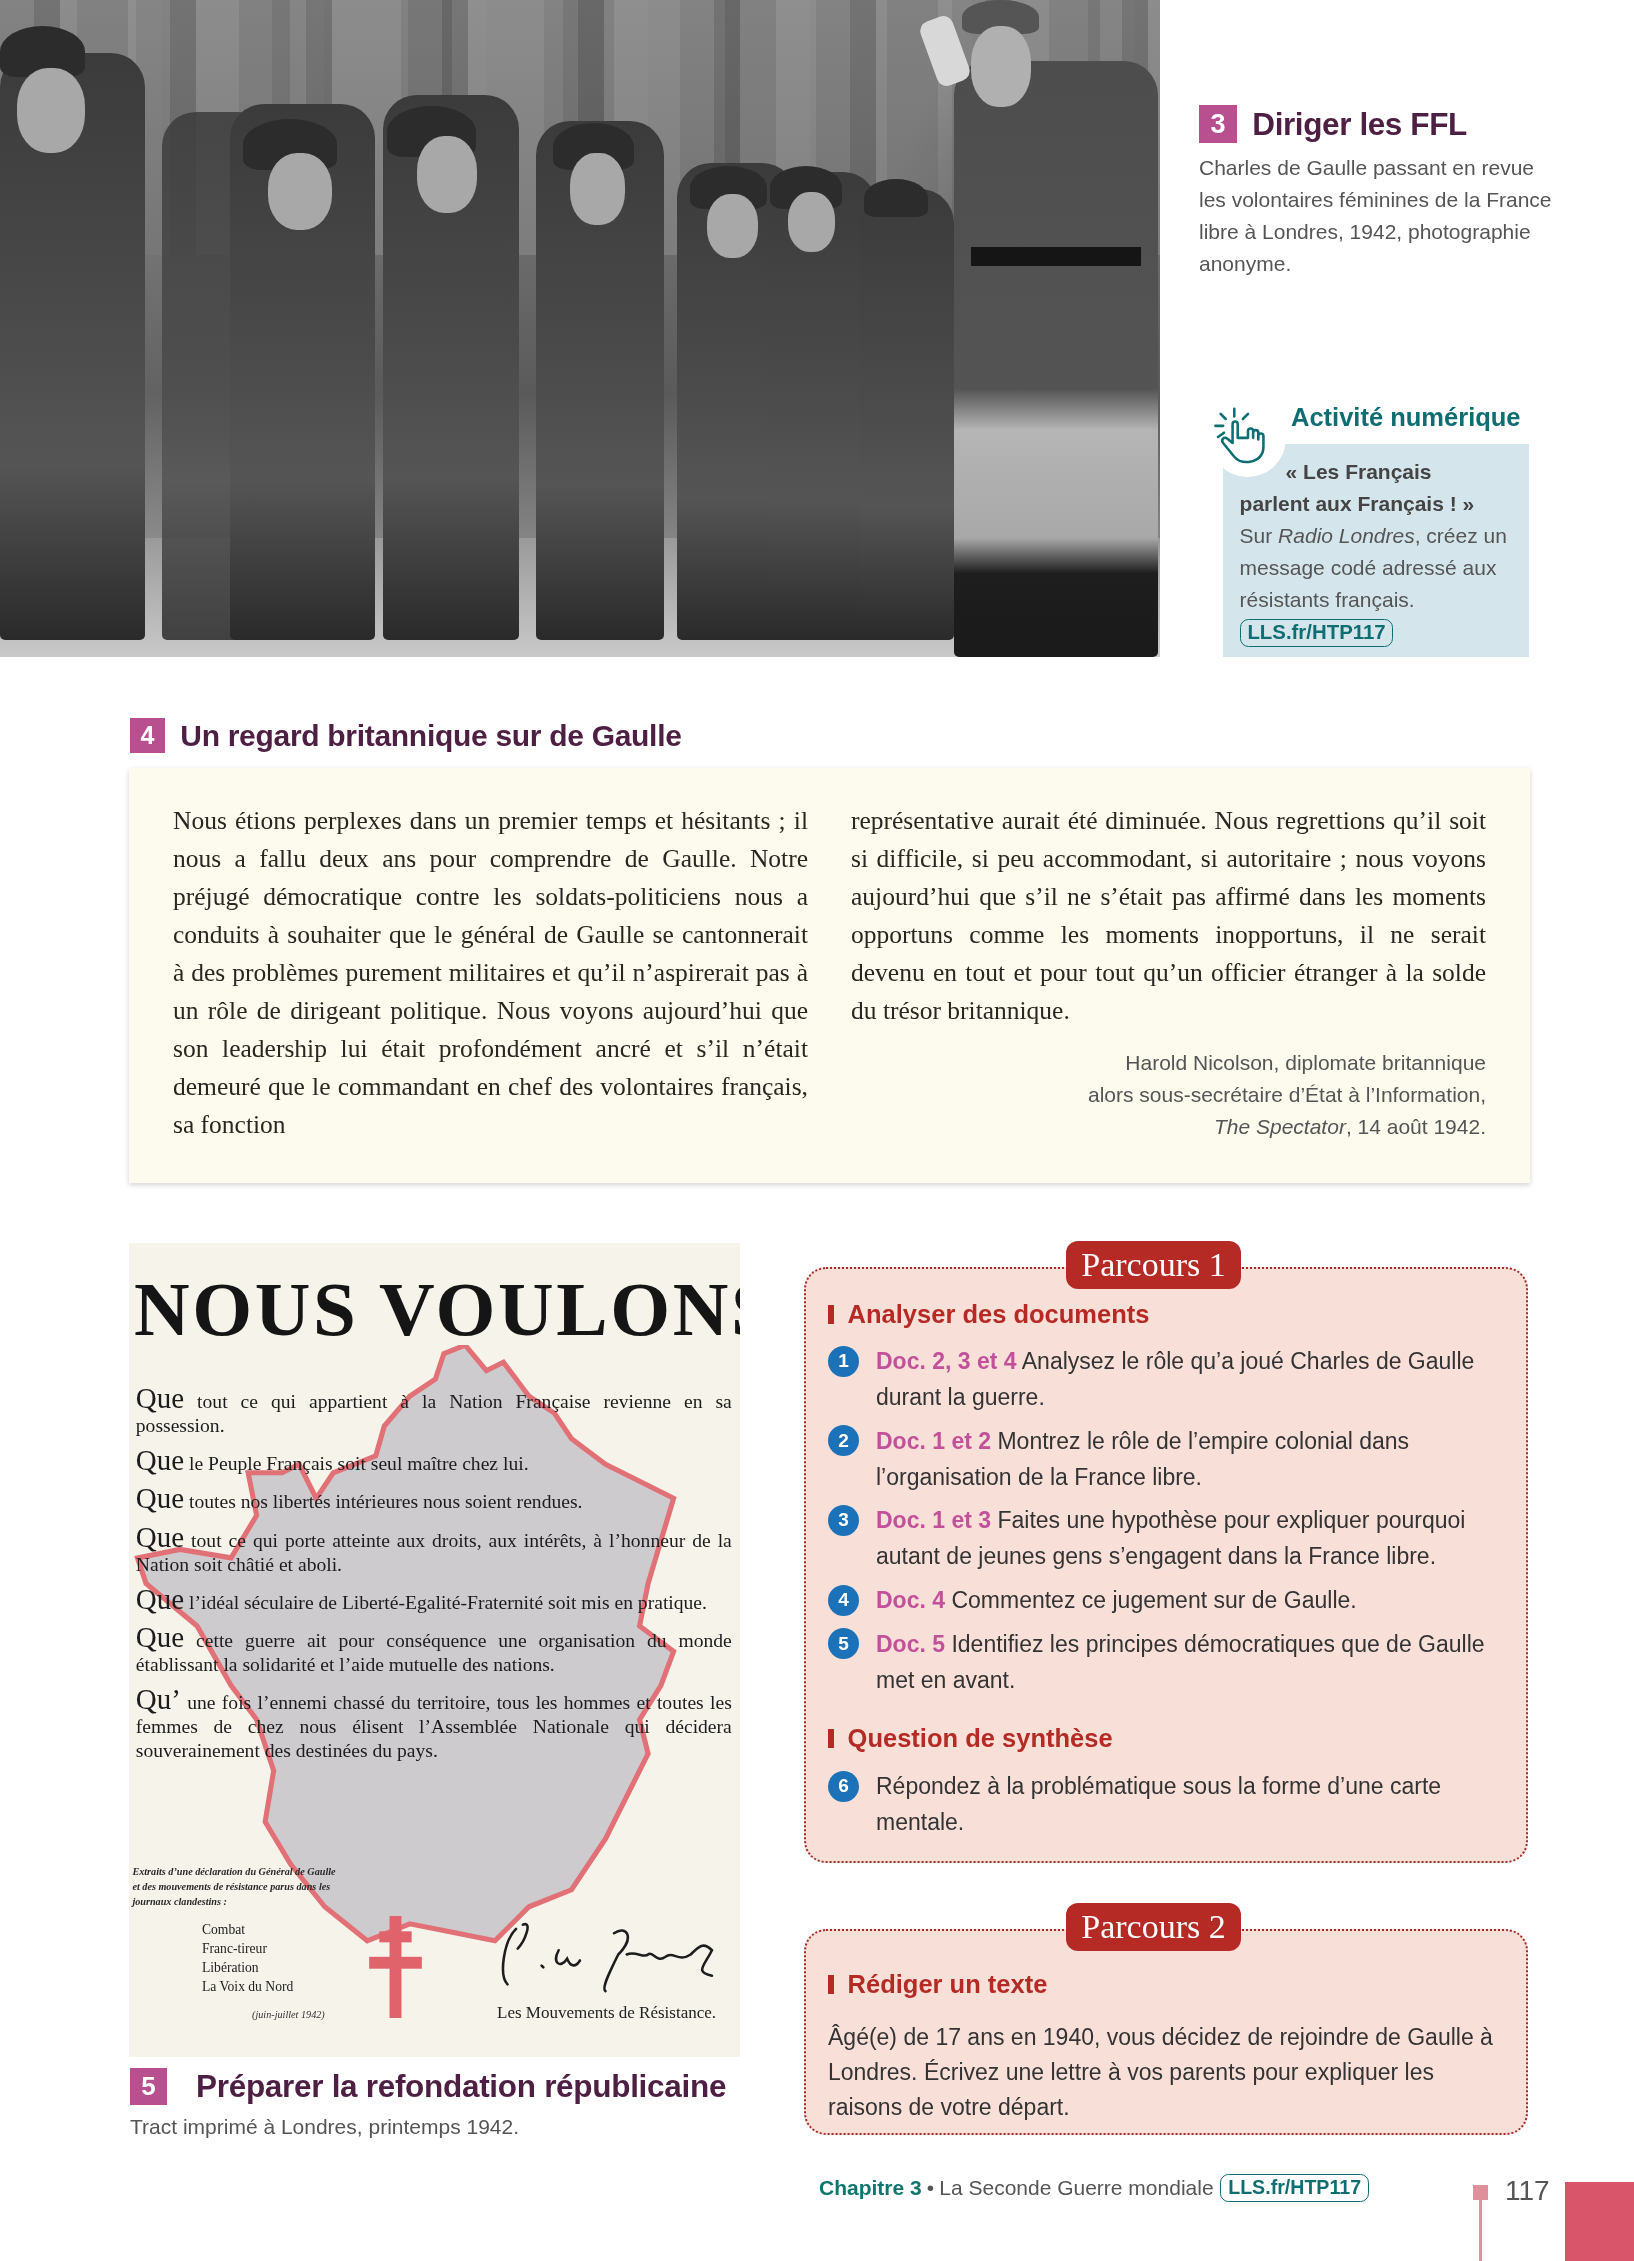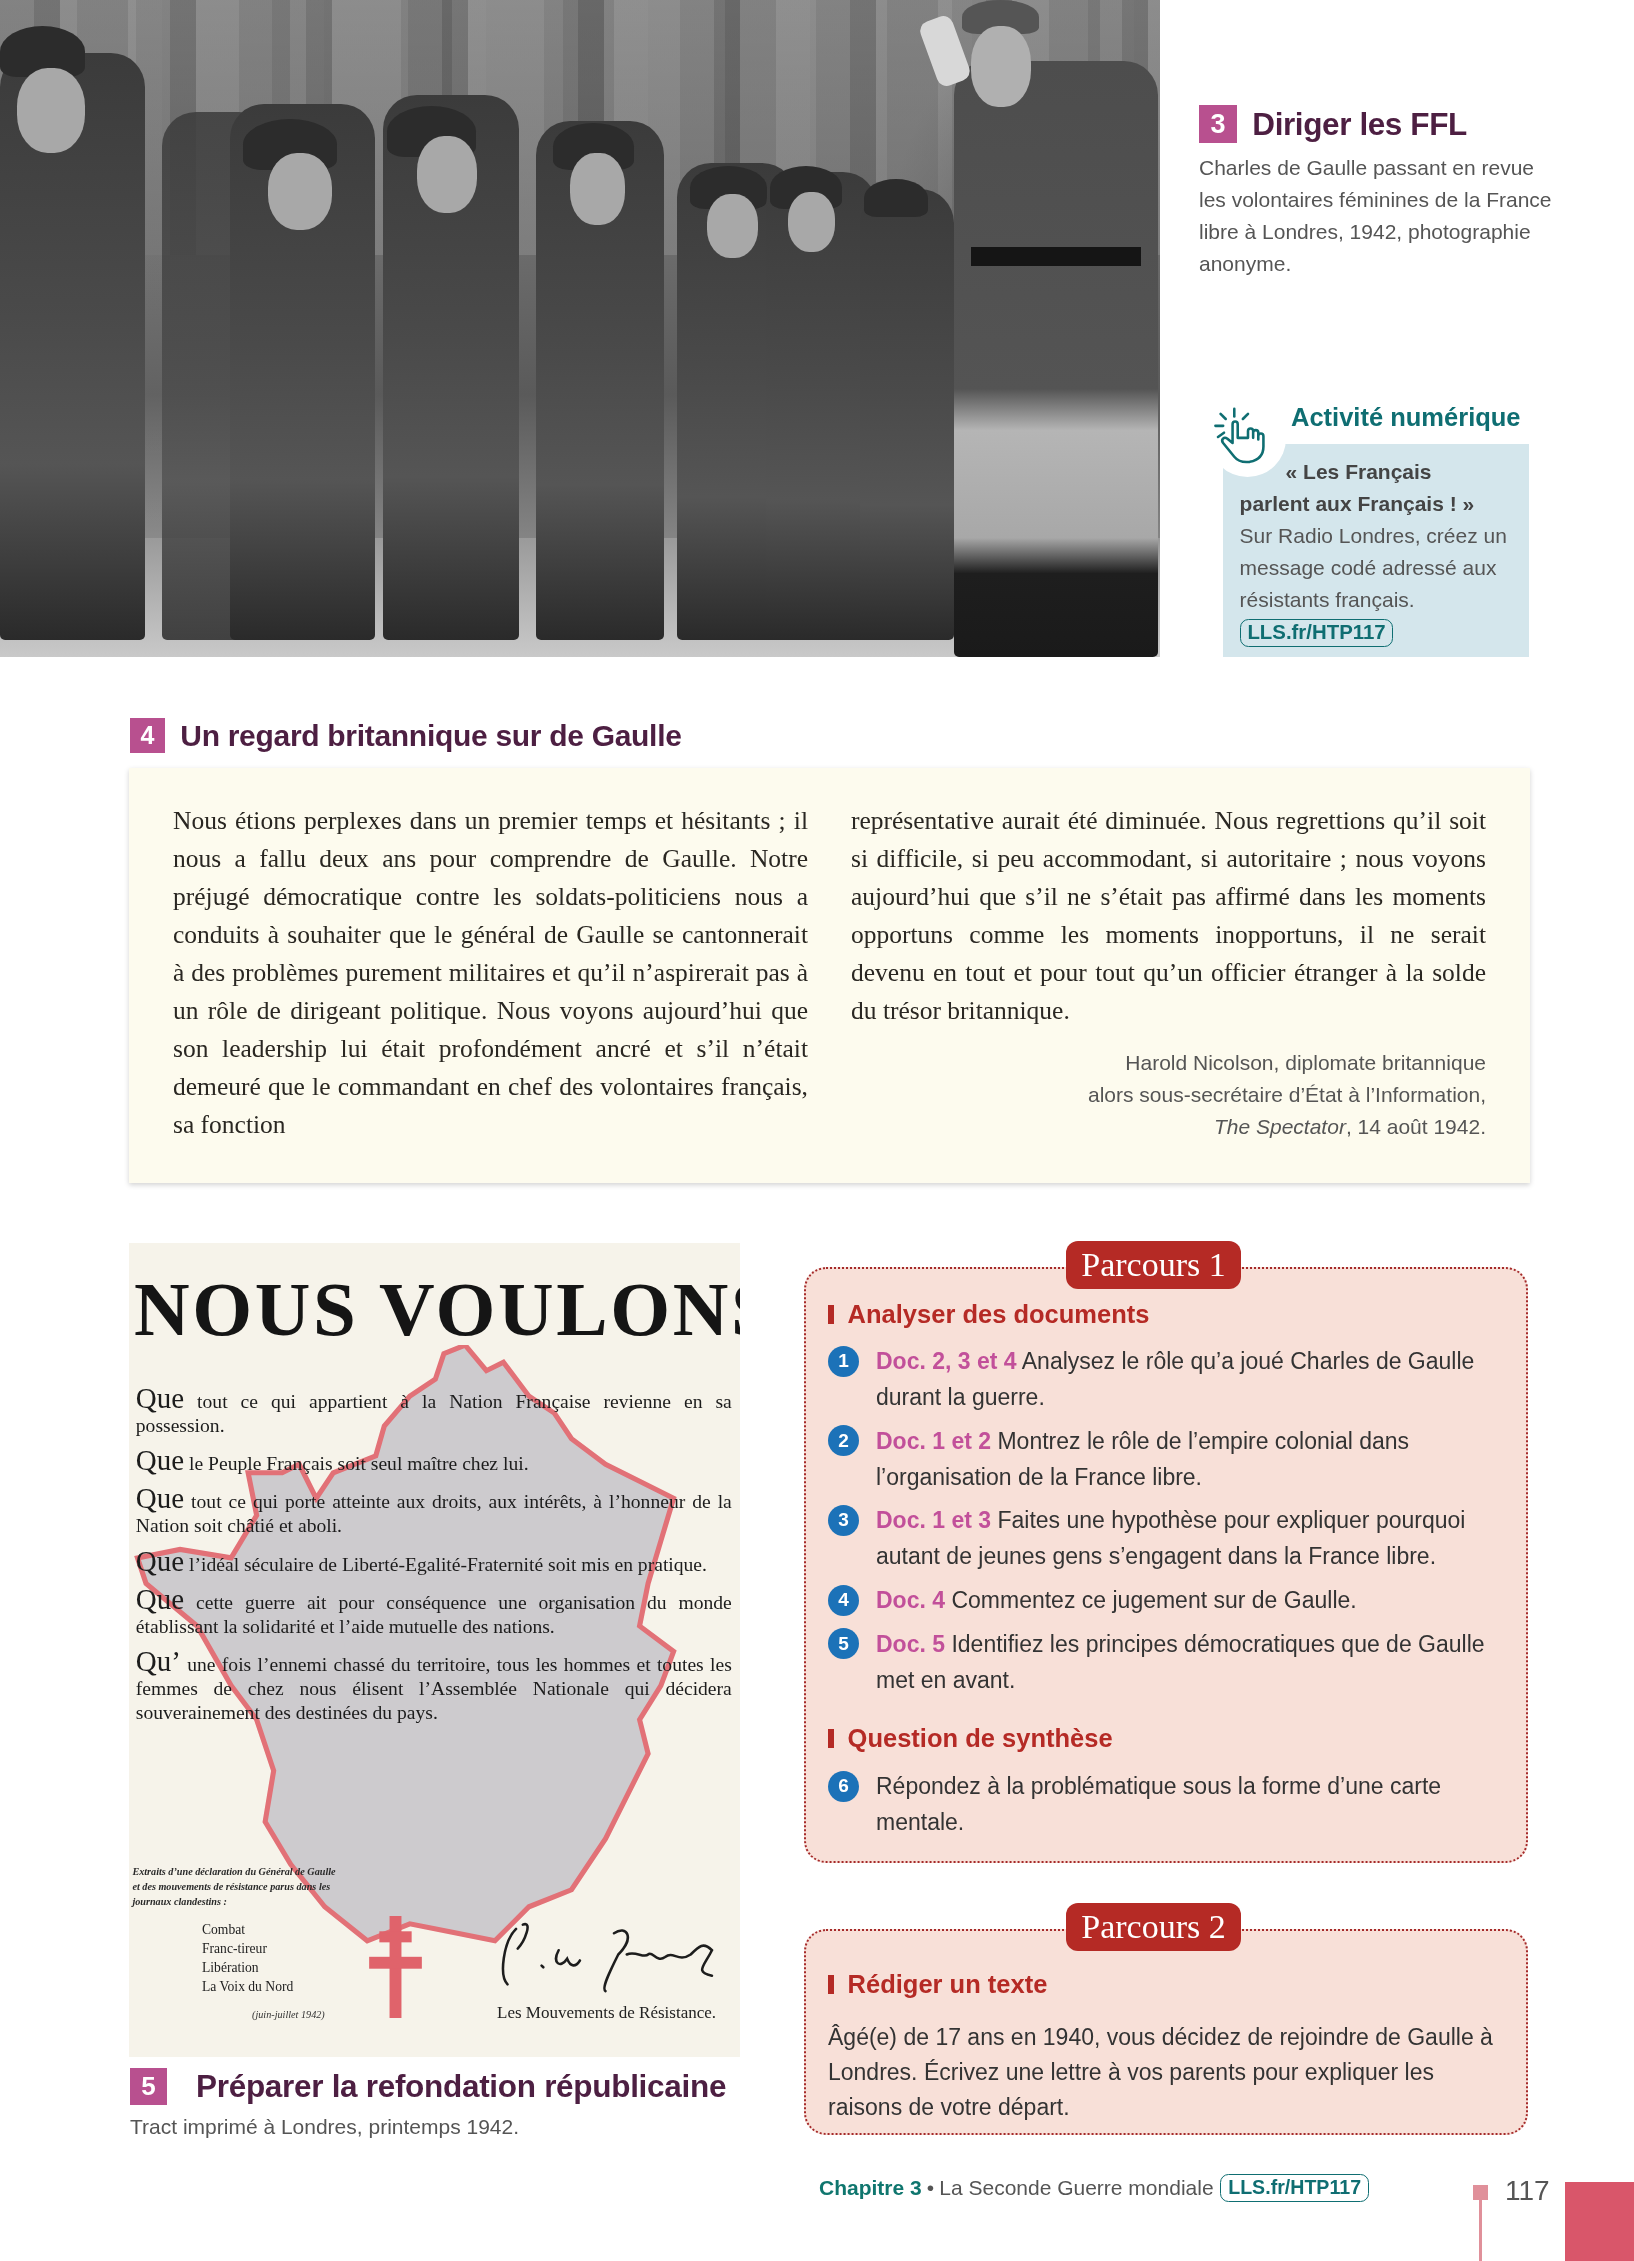--- a/index.html
+++ b/index.html
@@ -62,21 +62,21 @@
     position: absolute; left: 82px; top: 3.4px; font-size: 25.5px; font-weight: bold;
     color: #0f6e72; white-space: nowrap;
   }
   .act-body {
     position: absolute; left: 13.6px; top: 44px; width: 306px; height: 213px;
     background: #d4e6ec; padding: 12px 17px 0 17px;
     font-size: 21px; line-height: 32px; color: #555;
   }
   .act-body .bold { font-weight: bold; color: #444; }
   .act-body .indent { display: inline-block; width: 46px; }
-  .act-body .ital { }
+  .act-body .ital { font-style: italic; }
   .link-pill {
     display: inline-block; border: 1.7px solid #0f6e72; border-radius: 8.5px;
     color: #0f6e72; font-weight: bold; font-size: 20.4px; line-height: 25.5px; padding: 0 6.8px;
     background: #fff;
   }
   .act-body .link-pill { background: transparent; }
 
   
   #doc4-head { left: 130px; top: 718px; }
   #doc4-head .doc-num { width: 35px; height: 35px; font-size: 25px; }
@@ -270,20 +270,21 @@
 </div>
 
 <div class="tract">
   <svg class="france-map" viewBox="0 0 718 720">
     <path d="M395 0 L420 30 L440 20 L470 60 L500 80 L520 110 L560 140 L600 160 L640 180 L625 230 L610 280 L600 330 L640 360 L625 400 L600 440 L610 480 L580 540 L560 580 L520 640 L470 660 L430 700 L380 690 L330 680 L280 700 L230 660 L190 610 L160 560 L170 500 L150 440 L120 400 L80 330 L20 280 L10 250 L60 240 L120 250 L150 200 L140 150 L180 150 L200 140 L220 180 L240 150 L290 130 L300 95 L330 60 L360 40 L370 10 Z" fill="#c9c7cc" stroke="#e0636b" stroke-width="6" opacity="0.9"></path>
   </svg>
   <div class="tract-title">NOUS VOULONS</div>
   <div class="tract-lines" id="tract-lines">
       <p><span class="que">Que</span><span> tout ce qui appartient à la Nation Française revienne en sa possession.</span></p>
       <p><span class="que">Que</span><span> le Peuple Français soit seul maître chez lui.</span></p>
+      <p><span class="que">Que</span><span> toutes nos libertés intérieures nous soient rendues.</span></p>
       <p><span class="que">Que</span><span> tout ce qui porte atteinte aux droits, aux intérêts, à l’honneur de la Nation soit châtié et aboli.</span></p>
       <p><span class="que">Que</span><span> l’idéal séculaire de Liberté-Egalité-Fraternité soit mis en pratique.</span></p>
       <p><span class="que">Que</span><span> cette guerre ait pour conséquence une organisation du monde établissant la solidarité et l’aide mutuelle des nations.</span></p>
       <p><span class="que">Qu’</span><span> une fois l’ennemi chassé du territoire, tous les hommes et toutes les femmes de chez nous élisent l’Assemblée Nationale qui décidera souverainement des destinées du pays.</span></p>
     </div>
   <p class="tract-foot">Extraits d’une déclaration du Général de Gaulle et des mouvements de résistance parus dans les journaux clandestins :</p>
   <div class="tract-movements" id="tract-movements">
       <div>Combat</div>
       <div>Franc-tireur</div>
       <div>Libération</div>

